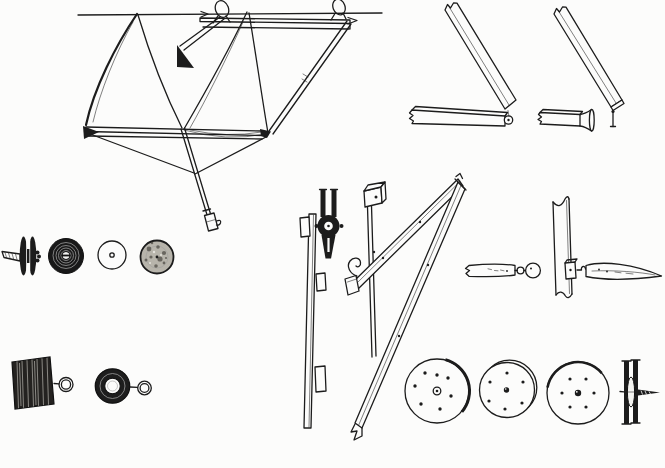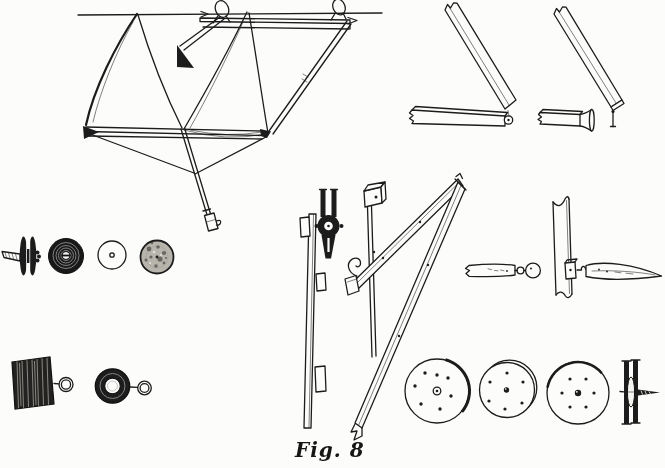--- a/index.html
+++ b/index.html
@@ -296,14 +296,13 @@
     <polygon class="blk" points="633,360 638,360 638,423 633,423"></polygon>
     <path class="ln" d="M622 361 L631 361 M622 424 L631 424 M631 360 L640 360 M631 423 L640 423" stroke-width="1.6"></path>
     <ellipse cx="631" cy="392" rx="3.6" ry="15" fill="#f4f4f1" stroke="#111" stroke-width="1"></ellipse>
     <path class="thin" d="M627.5 392 L634.5 392"></path>
     <polygon class="blk" points="638,389.5 660,392.5 638,395.5"></polygon>
     <path d="M641 390.5 l1.5 4 M645 391 l1.5 3.4 M649 391.4 l1.5 2.8" stroke="#fcfcfb" stroke-width=".8" fill="none"></path>
     <path class="ln" d="M620 391.5 L624 391.8"></path>
   </g>
 </svg>
 
-<div id="caption">Fig. 8</div>
 </div>
 
 </body></html>

